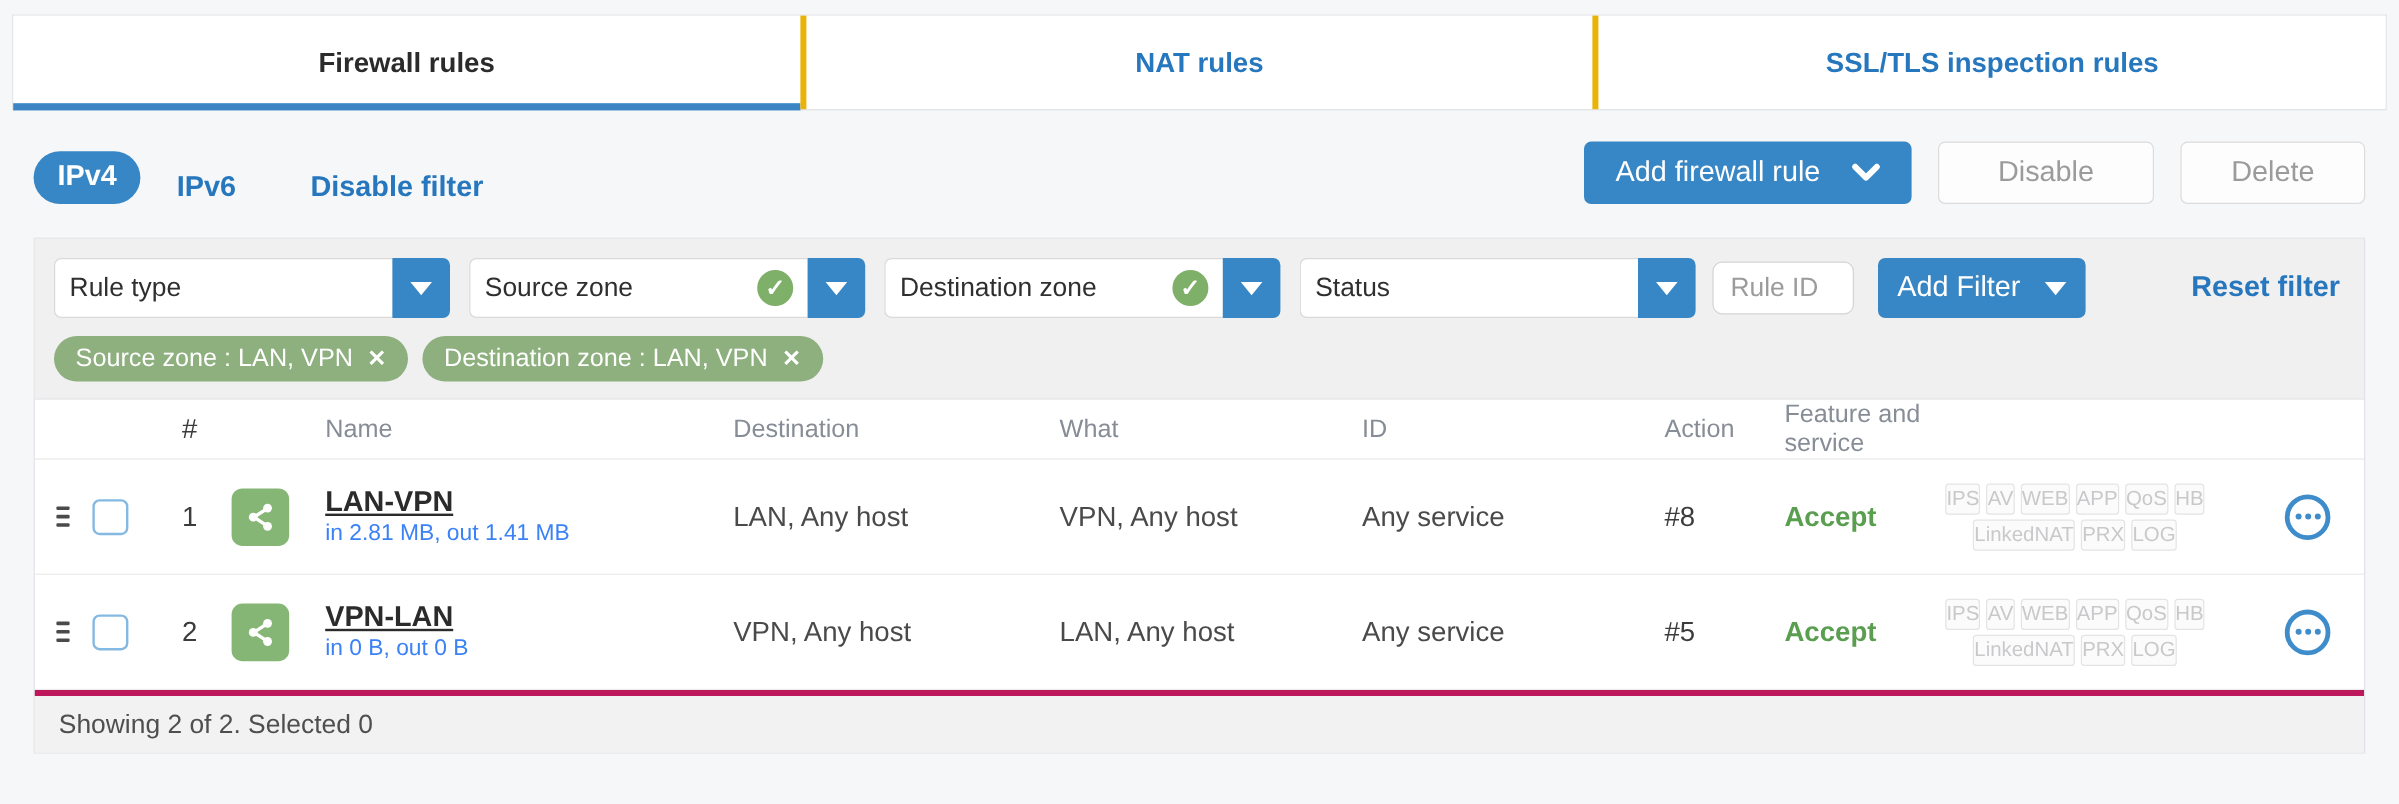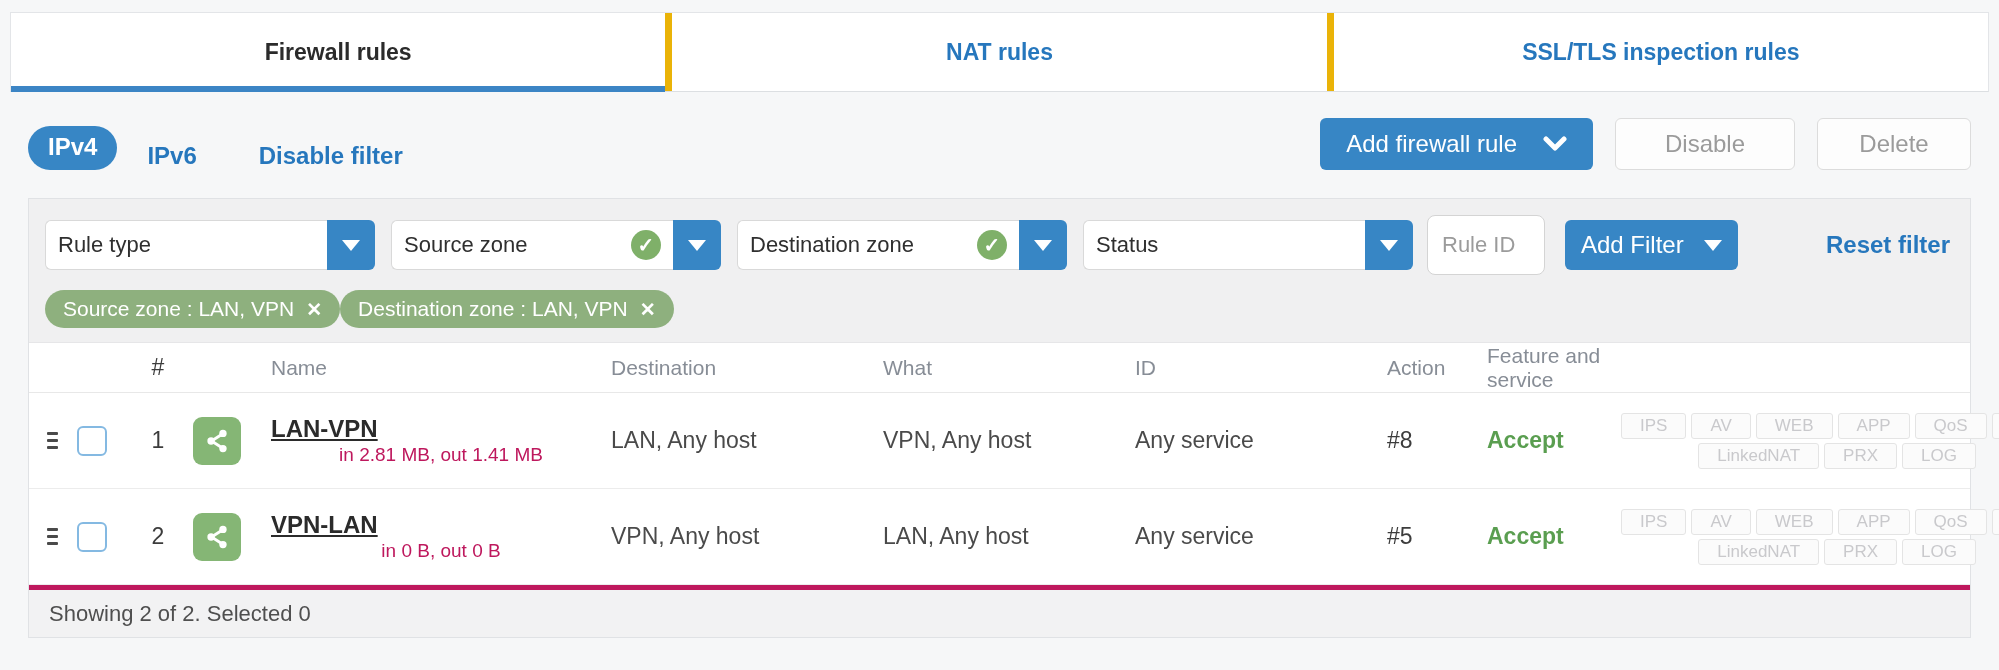--- a/index.html
+++ b/index.html
@@ -5,21 +5,21 @@
   * { margin:0; padding:0; box-sizing:border-box; }
   html,body { background:#f6f7f8; font-family:"Liberation Sans", sans-serif; }
   .viewport { width:1999px; height:670px; background:#f6f7f8; overflow:hidden; }
   .content { width:1979px; margin:0 10px; }
 
   
   .tabbar { display:flex; margin-top:12px; background:#fff; border:1px solid #e3e5e8;
             border-bottom:1px solid #dcdfe2; height:80px; }
   .tab { flex:1; display:flex; align-items:center; justify-content:center;
          font-size:23px; font-weight:700; color:#2677bd; position:relative; cursor:pointer; }
-  .tab + .tab { border-left:7px solid #eab308; }
+  .tab + .tab { border-left:5px solid #eab308; }
   .tab.active { color:#2b2b2b; }
   .tab.active::after { content:""; position:absolute; left:0; right:0; bottom:-1px;
                        height:6px; background:#3c85c5; }
 
   
   .toolbar { display:flex; align-items:flex-end; margin:26px 18px 0; height:52px; }
   .pill { background:#3786c5; color:#fff; font-size:24px; font-weight:700;
           border-radius:22px; padding:7px 20px 9px; }
   .blue-link { color:#2677bd; font-size:24px; font-weight:700; cursor:pointer; }
   .ipv6 { margin-left:30px; }
@@ -45,31 +45,31 @@
         border-radius:6px 0 0 6px; display:flex; align-items:center; padding:0 12px;
         font-size:22px; color:#2f2f2f; }
   .select .label-text { flex:1; }
   .check-circle { width:30px; height:30px; border-radius:50%; background:#7fb069;
         color:#fff; font-size:20px; font-weight:700; display:flex; align-items:center;
         justify-content:center; margin-left:6px; }
   .dd-btn { width:48px; background:#3786c5; border-radius:0 6px 6px 0; display:flex;
         align-items:center; justify-content:center; cursor:pointer; }
   .tri-down { width:0; height:0; border-left:9px solid transparent;
         border-right:9px solid transparent; border-top:11px solid #fff; }
-  .ruleid { width:118px; height:60px; margin-left:14px; border:1px solid #d4d4d4;
+  .ruleid { width:118px; height:44px; margin-left:14px; border:1px solid #d4d4d4;
         border-radius:8px; font-family:inherit; font-size:22px; color:#555;
         padding:0 14px; background:#fff; }
   .ruleid::placeholder { color:#9b9b9b; }
   .addfilter { margin-left:20px; height:50px; padding:0 16px; background:#3786c5;
         border:none; border-radius:6px; color:#fff; font-family:inherit; font-size:24px;
         display:flex; align-items:center; gap:20px; cursor:pointer; }
   .reset { margin-left:auto; color:#2677bd; font-size:24px; font-weight:700;
         cursor:pointer; padding-right:4px; }
 
-  .chips-row { display:flex; margin-top:15px; }
+  .chips-row { display:flex; gap:12px; margin-top:15px; }
   .chip { background:#8eb07e; color:#fff; font-size:21px; height:38px; border-radius:19px;
           display:flex; align-items:center; padding:0 18px; }
   .chip .x { margin-left:12px; font-size:19px; font-weight:700; cursor:pointer; }
 
   
   .grid { display:grid;
           grid-template-columns:34px 60px 70px 78px 340px 272px 252px 252px 100px 118px 1fr;
           align-items:center; }
   .thead { height:50px; border-bottom:1px solid #e8e8e8; color:#878d96; font-size:21px; }
   .thead .c-num { text-align:center; }
@@ -77,28 +77,28 @@
   .c-num { font-size:23px; color:#3c3c3c; text-align:center; }
   .drag { display:flex; flex-direction:column; gap:4px; align-items:center;
           padding-left:12px; cursor:grab; }
   .drag span { width:11px; height:3px; background:#4a4a4a; border-radius:1px; }
   .cbx { width:30px; height:30px; border:2px solid #84b9e2; border-radius:6px;
          background:#fff; margin-left:14px; cursor:pointer; }
   .ricon { width:48px; height:48px; border-radius:9px; background:#85b675;
            display:flex; align-items:center; justify-content:center; }
   .name-main { font-size:24px; font-weight:700; color:#2b2b2b; text-decoration:underline;
                cursor:pointer; }
-  .name-sub { font-size:19px; color:#be185d; margin-top:1px;text-align:center; }
+  .name-sub { font-size:19px; color:#3b82f6; margin-top:1px; }
   .c-id { color:#3c3c3c; }
   .c-action { color:#5a9e50; font-weight:700; }
   .feat-cell { display:flex; align-items:center; padding-right:28px; }
   .badges { display:flex; flex-direction:column; align-items:center; gap:4px; margin-left:16px; }
   .badge-line { display:flex; gap:5px; justify-content:center; }
   .badge { border:1px solid #e4e4e4; background:#fbfbfb; color:#c9c9cc; font-size:17px;
-           border-radius:3px; padding:2px 18px; }
+           border-radius:3px; padding:2px 0; }
   .more { margin-left:auto; width:38px; height:38px; border-radius:50%;
           border:4px solid #3f8ccb; background:#fff; display:flex; align-items:center;
           justify-content:center; gap:3px; cursor:pointer; }
   .more i { width:5px; height:5px; border-radius:50%; background:#3f8ccb; }
 
   .tfoot { background:#f2f2f3; border-top:5px solid #be185d; height:52px;
            display:flex; align-items:center; padding:0 20px; font-size:22px; color:#4f4f4f; }
 </style>
 </head>
 <body>

